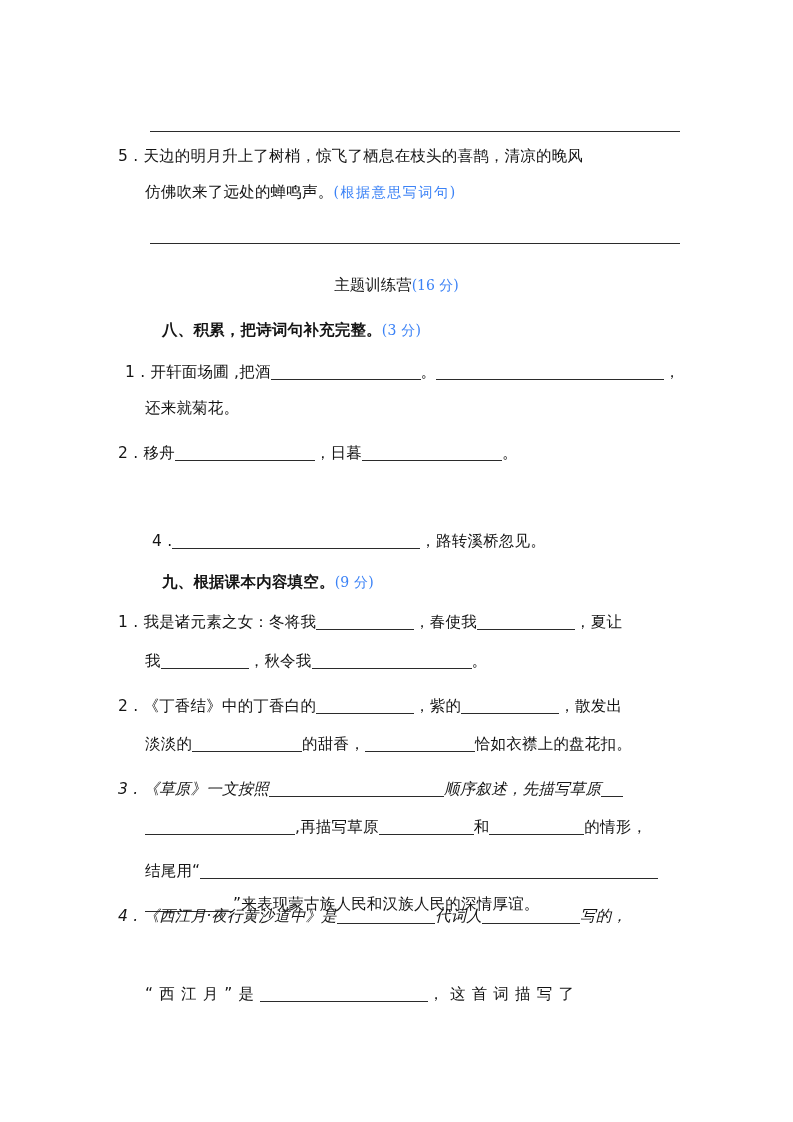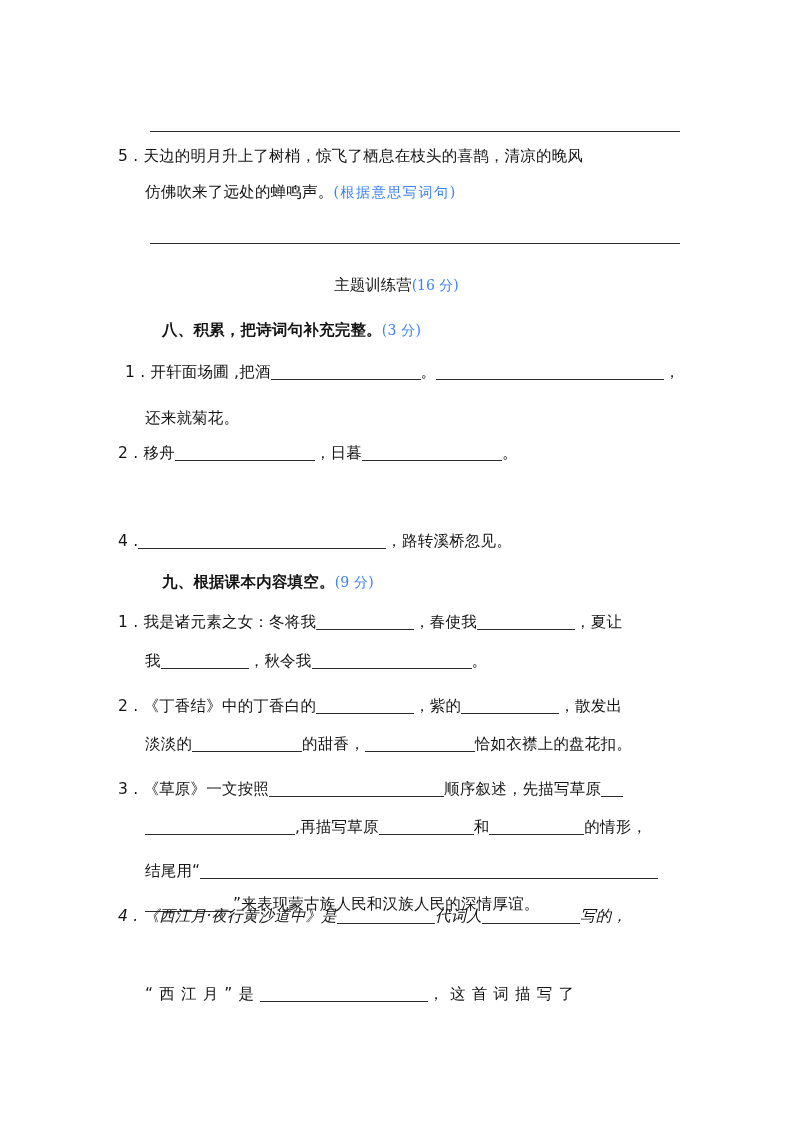--- a/index.html
+++ b/index.html
@@ -120,31 +120,31 @@
   </div>
 
   <div class="heading" style="top:317px;">
     <span>八、积累，把诗词句补充完整。</span><span class="score">(3 分)</span>
   </div>
 
   <div class="blk" style="top:356px;text-align:right;">
     <span class="num">1 .</span>
     <span>开轩面场圃 ,把酒</span><span class="blank" style="width: 150px;"></span><span>。</span><span class="blank" style="width: 228px;"></span><span>，</span>
   </div>
-  <div class="blk cont" style="top:392px;margin-top:10px;">
+  <div class="blk cont" style="top:392px;">
     <span>还来就菊花。</span>
   </div>
 
   <div class="blk" style="top:437px;">
     <span class="num">2 .</span>
     <span>移舟</span><span class="blank" style="width: 140px;"></span><span>，日暮</span><span class="blank" style="width: 140px;"></span><span>。</span>
   </div>
 
 
-  <div class="blk" style="top:525px;">
+  <div class="blk" style="top:525px;margin-left:34px;">
     <span class="num">4 .</span><span class="blank" style="width: 248px;"></span><span>，路转溪桥忽见。</span>
   </div>
 
   <div class="heading" style="top:569px;">
     <span>九、根据课本内容填空。</span><span class="score">(9 分)</span>
   </div>
 
   <div class="blk" style="top:606px;">
     <span class="num">1 .</span>
     <span>我是诸元素之女：冬将我</span><span class="blank" style="width: 98px;"></span><span>，春使我</span><span class="blank" style="width: 98px;"></span><span>，夏让</span>
@@ -154,21 +154,21 @@
   </div>
 
   <div class="blk" style="top:690px;">
     <span class="num">2 .</span>
     <span>《丁香结》中的丁香白的</span><span class="blank" style="width: 98px;"></span><span>，紫的</span><span class="blank" style="width: 98px;"></span><span>，散发出</span>
   </div>
   <div class="blk cont" style="top:728px;">
     <span>淡淡的</span><span class="blank" style="width: 110px;"></span><span>的甜香，</span><span class="blank" style="width: 110px;"></span><span>恰如衣襟上的盘花扣。</span>
   </div>
 
-  <div class="blk" style="top:773px;">
+  <div class="blk" style="top:773px;font-style:italic;">
     <span class="num">3 .</span>
     <span>《草原》一文按照</span><span class="blank" style="width: 175px;"></span><span>顺序叙述，先描写草原</span><span class="blank" style="width: 22px;"></span>
   </div>
   <div class="blk cont" style="top:811px;">
     <span class="blank" style="width: 150px;"></span><span>,再描写草原</span><span class="blank" style="width: 95px;"></span><span>和</span><span class="blank" style="width: 95px;"></span><span>的情形，</span>
   </div>
   <div class="blk cont" style="top:855px;">
     <span>结尾用“</span><span class="blank" style="width: 458px;"></span>
   </div>
   <div class="blk cont" style="top:888px;">

